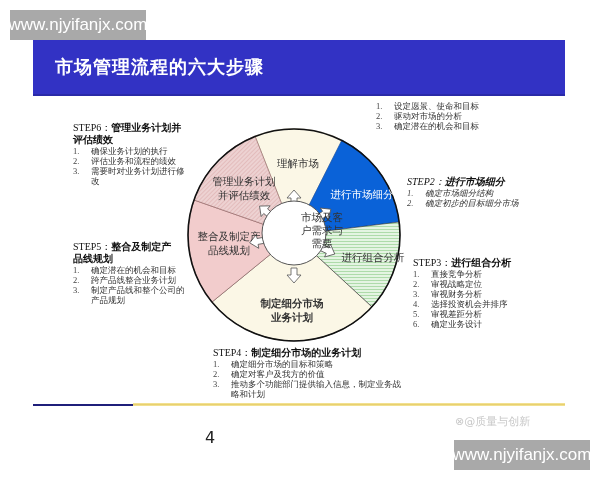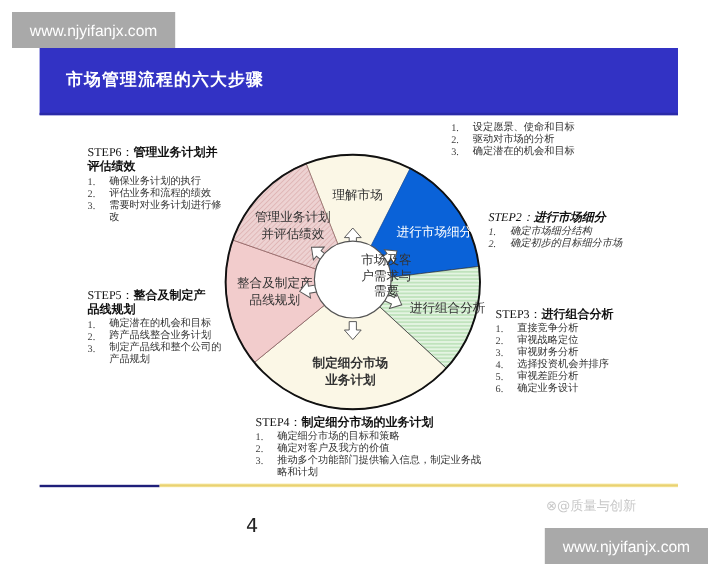--- a/index.html
+++ b/index.html
@@ -2,33 +2,33 @@
 <html><head>
   <meta charset="utf-8">
   <style>
     * { margin: 0; padding: 0; box-sizing: border-box; }
     html, body { width: 600px; height: 480px; background: #ffffff; overflow: hidden; }
     body { position: relative; font-family: "DejaVu Sans", "Liberation Sans", sans-serif; color: #1a1a1a; }
 
     .watermark {
       position: absolute; background: #a9a9a9; color: #ffffff;
       font-family: "Liberation Sans", "DejaVu Sans", sans-serif;
-      font-size: 13px; display: flex; align-items: center; justify-content: center;
+      font-size: 17px; display: flex; align-items: center; justify-content: center;
     }
     .wm-top { left: 10px; top: 10px; width: 136px; height: 30px; }
     .wm-bottom { left: 454px; top: 440px; width: 136px; height: 30px; }
 
     .header {
       position: absolute; left: 33px; top: 40px; width: 532px; height: 56px;
       background: #3232c4;
       display: flex; align-items: center; padding-left: 22px;
       border-bottom: 2px solid #2a2aa8;
     }
     .header-title {
-      color: #ffffff; font-size: 14px; font-weight: bold; letter-spacing: 1px;
+      color: #ffffff; font-size: 18px; font-weight: bold; letter-spacing: 1px;
     }
 
     .step-block {
       position: absolute; font-size: 8.5px; line-height: 10px; color: #333;
     }
     .step-title {
       font-size: 10px; line-height: 12px; color: #111; font-weight: bold;
     }
     .step-title .step-no {
       font-family: "Liberation Serif", "DejaVu Serif", serif; font-weight: normal;

